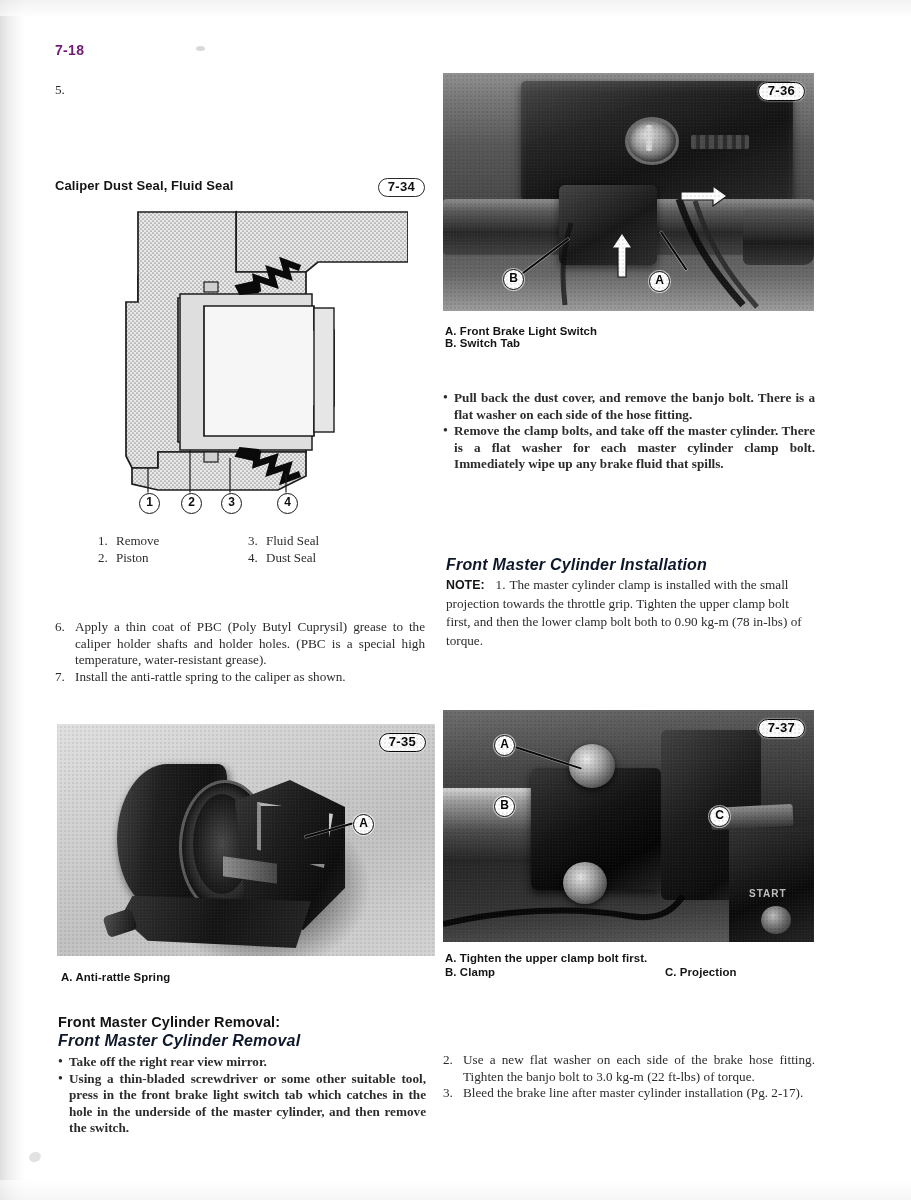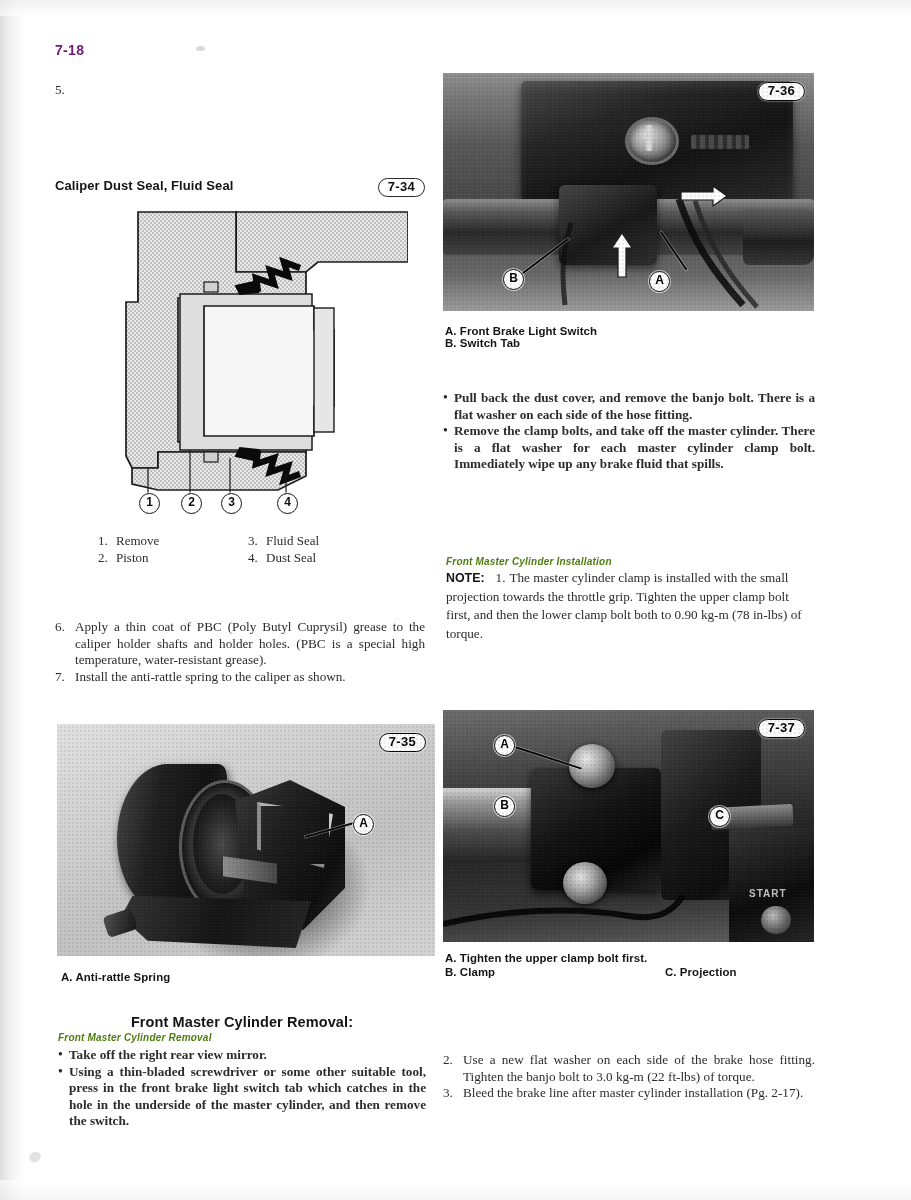--- a/index.html
+++ b/index.html
@@ -112,22 +112,22 @@
     font-family: "Liberation Sans", sans-serif;
     font-weight: bold;
     font-size: 13px;
     color: #141414;
     letter-spacing: .1px;
   }
   .head-italic {
     font-family: "Liberation Sans", sans-serif;
     font-style: italic;
     font-weight: bold;
-    font-size: 10px;
-    color: #4d7c0f;
+    font-size: 16px;
+    color: #0f172a;
     letter-spacing: .2px;
   }
   .caption {
     font-family: "Liberation Sans", sans-serif;
     font-weight: bold;
     font-size: 11.4px;
     color: #141414;
     letter-spacing: .1px;
   }
   .note-label {
@@ -361,21 +361,21 @@
 
     <div class="leader" style="left:248px; top:112px; width:50px; transform:rotate(-16deg);"></div>
     <div class="callout" style="left:296px; top:90px;">A</div>
 
     <div class="grain"></div>
   </div>
 
   <div class="caption" style="position:absolute; left:61px; top:971px;">A. Anti-rattle Spring</div>
 
   <div style="position:absolute; left:58px; top:1014px; width:368px;">
-    <div class="head-bold" style="font-size:14.5px; letter-spacing:.1px;text-align:center;">Front Master Cylinder Removal:</div>
+    <div class="head-bold" style="font-size:14.5px; letter-spacing:.1px;">Front Master Cylinder Removal:</div>
     <div class="head-italic" style="margin-top:2px;">Front Master Cylinder Removal</div>
     <ul class="bullets" style="margin-top:4px;">
       <li>Take off the right rear view mirror.</li>
       <li>Using a thin-bladed screwdriver or some other suitable tool, press in the front brake light switch tab which catches in the hole in the underside of the master cylinder, and then remove the switch.</li>
     </ul>
   </div>
 
   <div class="photo" style="left:443px; top:73px; width:371px; height:238px;
               background:
                 linear-gradient(180deg, #8f8f8f 0%, #7a7a7a 10%, #5b5b5b 30%, #4a4a4a 60%, #6b6b6b 85%, #9a9a9a 100%);">

